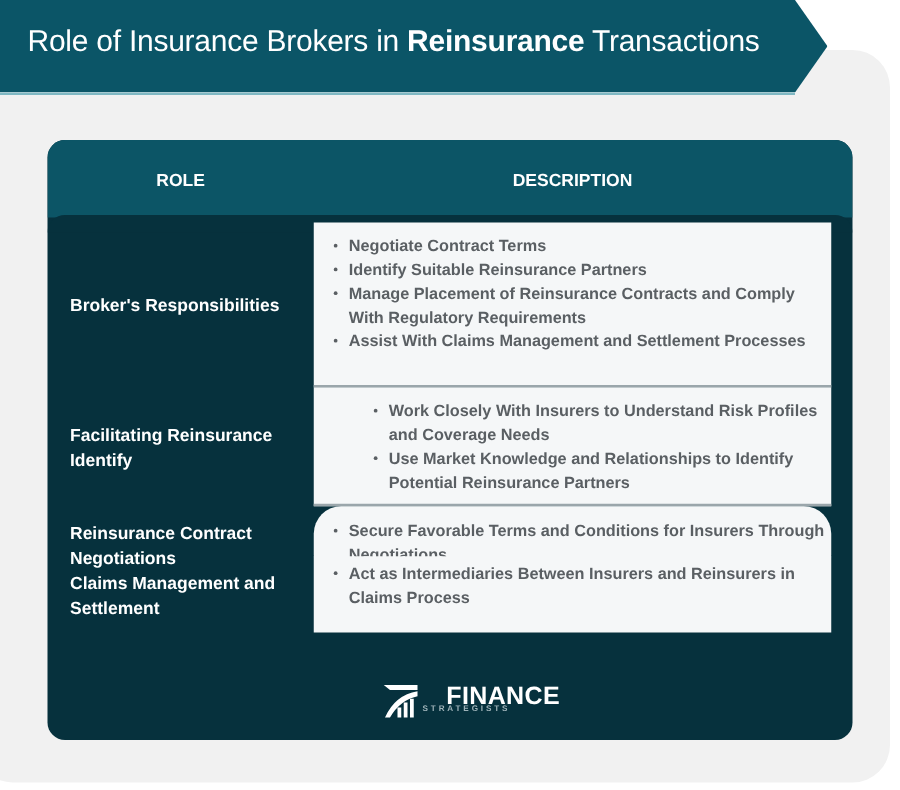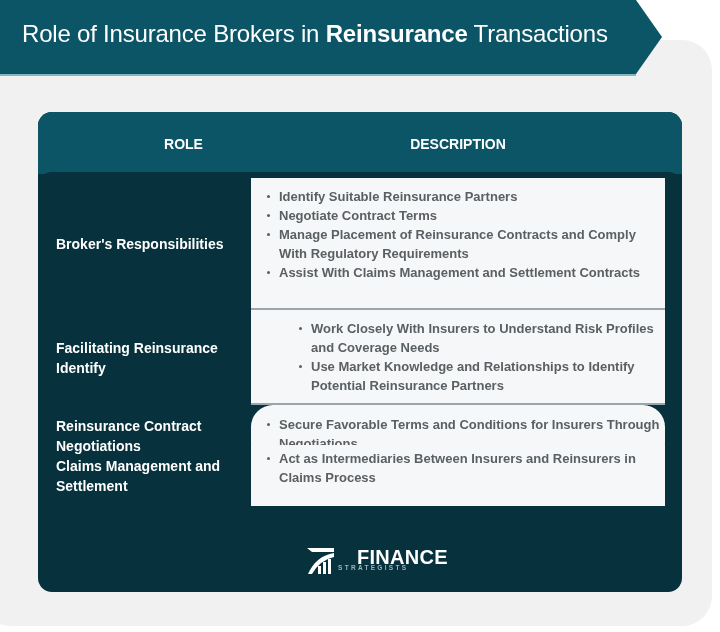--- a/index.html
+++ b/index.html
@@ -35,21 +35,21 @@
     background: #0c5566;
   }
   .thead-body-corner {
     position: absolute; left: 0; top: 60px; width: 100%; height: 14px;
     background: #06313d; border-radius: 14px 14px 0 0;
   }
   .th {
     position: absolute; top: 24px; color: #ffffff; font-weight: bold; font-size: 14px;
     text-align: center;
   }
-  .th.role { left: 0; width: 213px; margin-left: 39px; }
+  .th.role { left: 0; width: 213px; }
   .th.desc { left: 213px; width: 414px; }
   .row { position: absolute; left: 0; width: 100%; }
   .role-cell {
     position: absolute; left: 18px; width: 180px; color: #ffffff; font-weight: bold;
     font-size: 14px; line-height: 20px;
     display: flex; align-items: center; height: 100%;
   }
   .desc-cell {
     position: absolute; left: 213px; width: 414px; height: 100%;
     background: #f5f7f8; box-sizing: border-box;
@@ -90,24 +90,24 @@
   <div class="thead">
     <div class="th role">ROLE</div>
     <div class="th desc">DESCRIPTION</div>
   </div>
   <div class="thead-body-corner"></div>
 
   <div class="row" style="top:66px; height:132px;">
     <div class="role-cell">Broker's Responsibilities</div>
     <div class="desc-cell" style="padding-top:9px;">
       <ul>
+        <li>Negotiate Contract Terms</li>
         <li>Identify Suitable Reinsurance Partners</li>
-        <li>Negotiate Contract Terms</li>
         <li>Manage Placement of Reinsurance Contracts and Comply With Regulatory Requirements</li>
-        <li>Assist With Claims Management and Settlement Contracts</li>
+        <li>Assist With Claims Management and Settlement Processes</li>
       </ul>
     </div>
   </div>
 
   <div class="row" style="top:198px; height:95px;">
     <div class="role-cell">Facilitating Reinsurance Identify</div>
     <div class="desc-cell" style="padding-top:9px;padding-left:32px;">
       <ul>
         <li>Work Closely With Insurers to Understand Risk Profiles and Coverage Needs</li>
         <li>Use Market Knowledge and Relationships to Identify Potential Reinsurance Partners</li>

